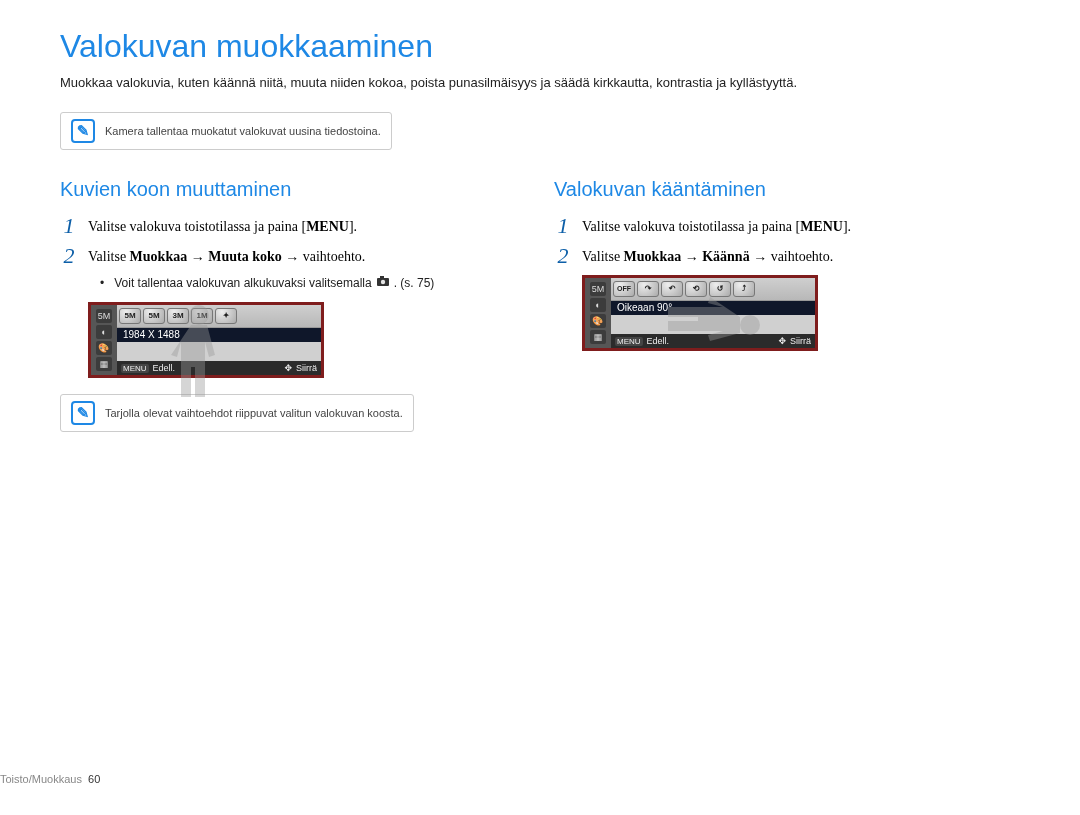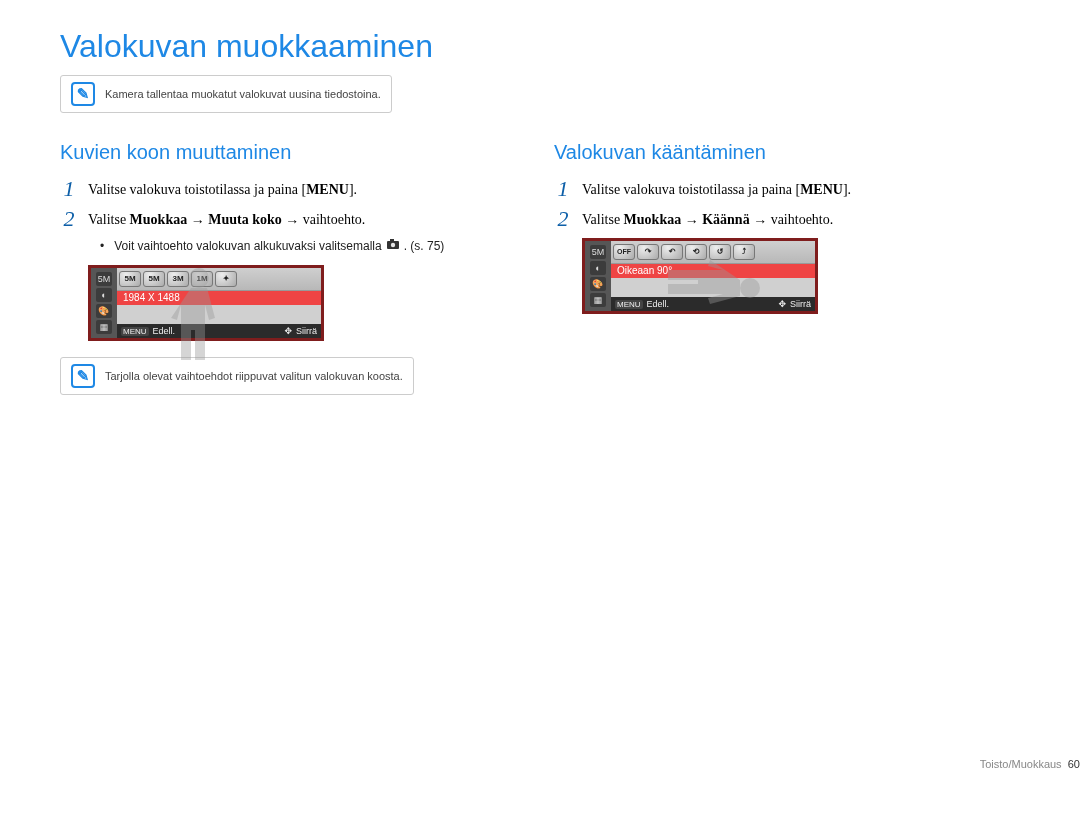--- a/index.html
+++ b/index.html
@@ -163,21 +163,21 @@
     border: 1px solid #777;
     border-radius: 3px;
     font-size: 8px;
     font-weight: bold;
     color: #222;
     text-align: center;
     line-height: 14px;
   }
   .cam-label-row {
     height: 14px;
-    background: #ef4444;
+    background: #0f172a;
     color: #fff;
     padding-left: 6px;
     font-size: 10px;
     line-height: 14px;
   }
   .cam-canvas {
     flex: 1;
     background: repeating-linear-gradient(0deg, #d0d0d0 0, #d0d0d0 24px, #c6c6c6 24px, #c6c6c6 25px),
                 repeating-linear-gradient(90deg, #d0d0d0 0, #d0d0d0 24px, #c6c6c6 24px, #c6c6c6 25px);
     height: 110px;
@@ -223,39 +223,40 @@
     flex: 1;
   }
   .footer-k {
     background: #444;
     border-radius: 2px;
     padding: 0 2px;
     font-size: 8px;
   }
   .bottom-footer {
     position: absolute;
-    bottom: 33px;
+    bottom: 18px;
     left: 0;
     width: 100%;
-    text-align: right;
+    text-align: left;
     font-size: 11px;
     color: #888;
     margin-top: 12px;
   }
   .page-no {
     color: #333;
   }
 </style>
 </head>
 <body>
 
 <div class="page">
 
   <h1 class="title">Valokuvan muokkaaminen</h1>
 
+  <div class="intro">Muokkaa valokuvia, kuten käännä niitä, muuta niiden kokoa, poista punasilmäisyys ja säädä kirkkautta, kontrastia ja kyllästyyttä.</div>
 
   <div class="note-box">
     <div class="note-icon">✎</div>
     <div class="note-text">Kamera tallentaa muokatut valokuvat uusina tiedostoina.</div>
   </div>
 
   <div class="columns">
 
     <div class="col">
       <h2 class="section-heading">Kuvien koon muuttaminen</h2>
@@ -269,21 +270,21 @@
 
       <div class="step">
         <div class="step-num">2</div>
         <div class="step-text">
           <span>Valitse </span><span class="bold">Muokkaa</span><span> → </span><span class="bold">Muuta koko</span><span> → </span><span>vaihtoehto.</span>
         </div>
       </div>
 
       <div class="bullet">
         <span class="bullet-dot">•</span>
-        <span>Voit vaihtoehto valokuvan alkukuvaksi valitsemalla </span>
+        <span>Voit tallentaa valokuvan alkukuvaksi valitsemalla </span>
         <span class="tiny-icon">
           <svg width="14" height="12" viewBox="0 0 14 12">
               <rect x="1" y="3" width="12" height="8" rx="1" fill="#333"></rect>
               <rect x="4" y="1" width="4" height="3" fill="#333"></rect>
               <circle cx="7" cy="7" r="2.2" fill="#e5e5e5"></circle>
             </svg>
         </span>
         <span>. (s. 75)</span>
       </div>
 

